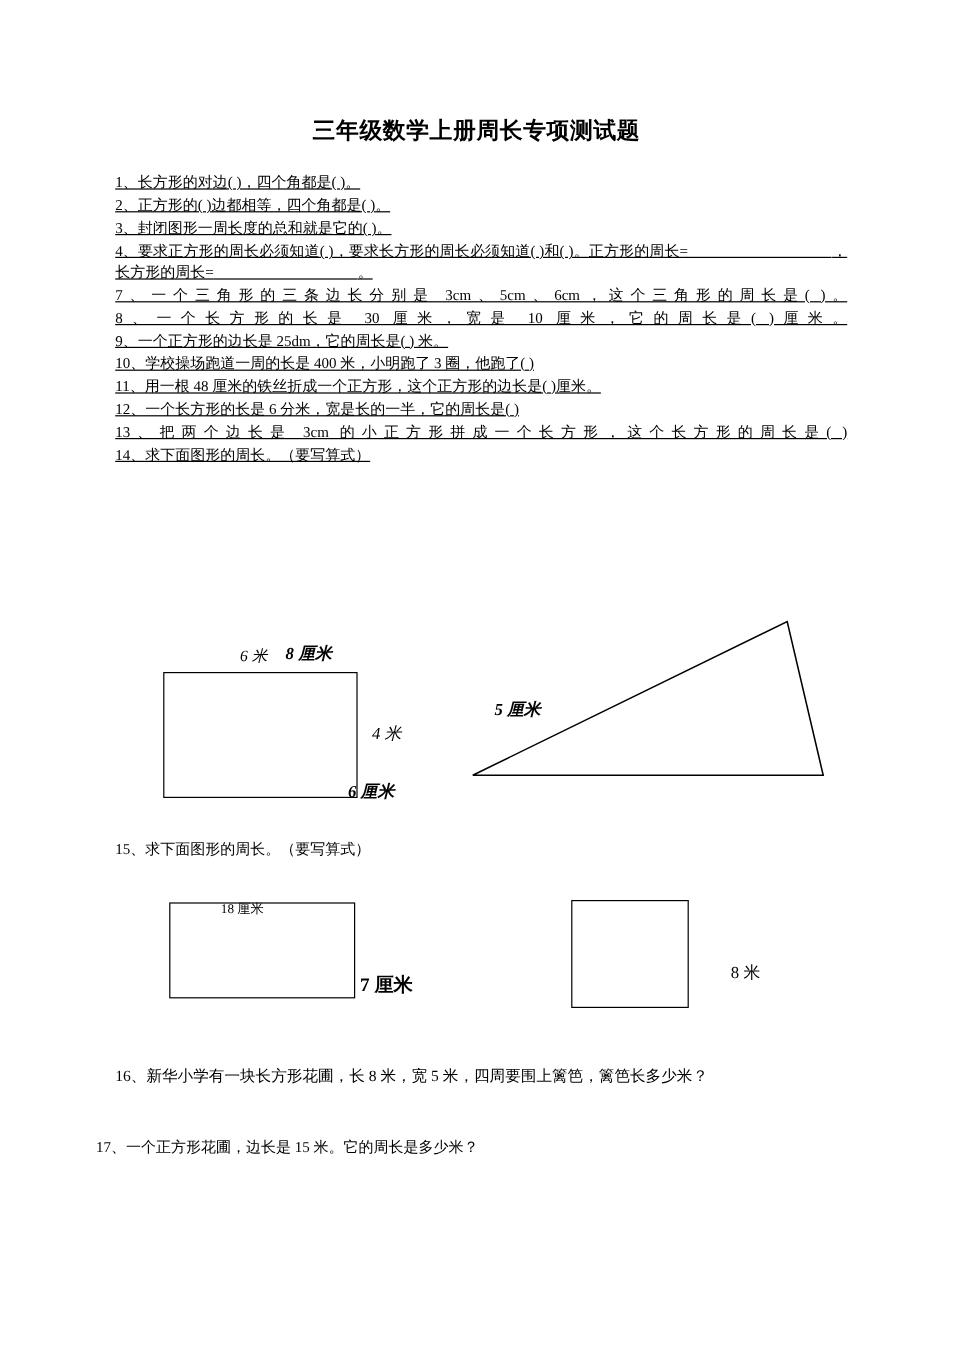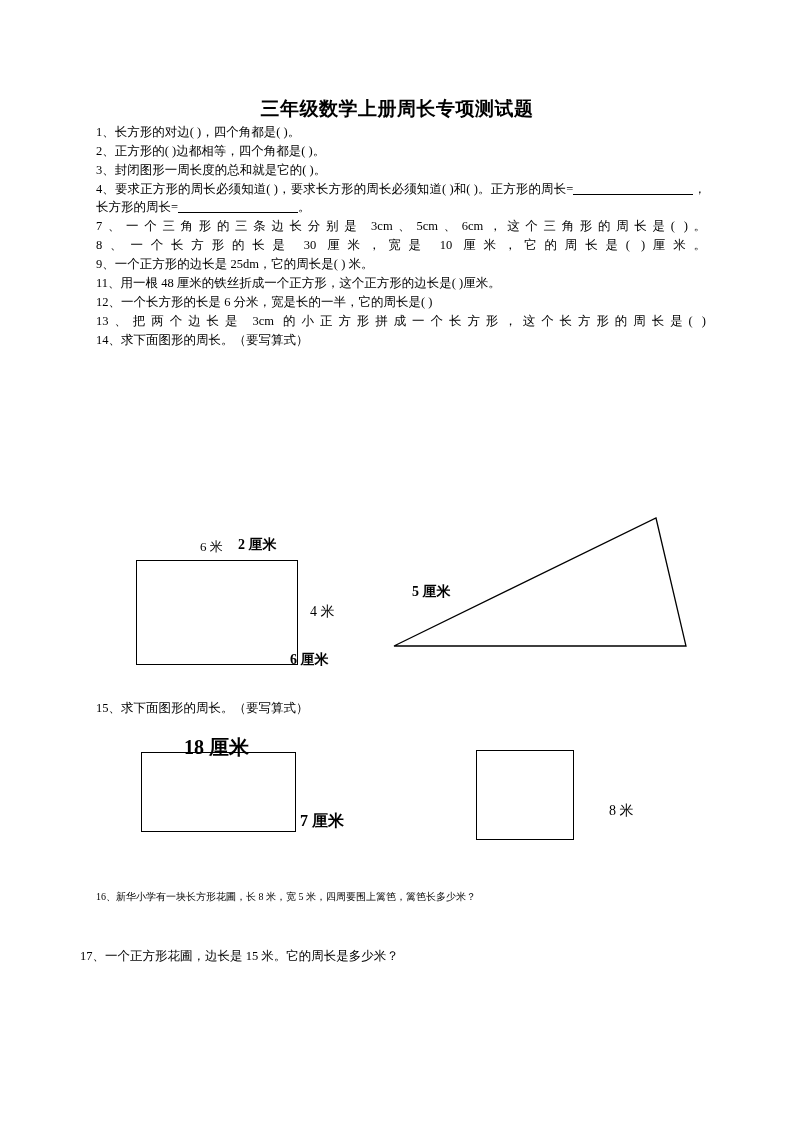--- a/index.html
+++ b/index.html
@@ -28,23 +28,24 @@
     left: 0;
     width: 794px;
     text-align: center;
     font-size: 19px;
     font-weight: bold;
     font-family: "Liberation Serif", "DejaVu Serif", serif;
     letter-spacing: 0.5px;
   }
   .content {
     position: absolute;
-    top: 124px;
+    top: 144px;
     left: 96px;
     width: 610px;
+    text-decoration: underline;
   }
   .q {
     font-size: 12.5px;
     line-height: 17.5px;
     margin: 0 0 1.5px 0;
     text-align: justify;
     font-family: "Liberation Serif", "DejaVu Serif", serif;
   }
   .q.justify-spread {
     text-align: justify;
@@ -58,20 +59,21 @@
     vertical-align: -2px;
   }
 
   
   #fig14 {
     position: absolute;
     top: 506px;
     left: 96px;
     width: 610px;
     height: 180px;
+    font-style: italic;
   }
   #rect14 {
     position: absolute;
     left: 40px;
     top: 54px;
     width: 162px;
     height: 105px;
     border: 1px solid #000;
     box-sizing: border-box;
   }
@@ -138,23 +140,23 @@
     left: 45px;
     top: 22px;
     width: 155px;
     height: 80px;
     border: 1px solid #000;
     box-sizing: border-box;
   }
   #lbl15top {
     position: absolute;
     left: 88px;
-    top: 4px;
-    font-size: 20px;
-    font-weight: bold;
+    top: 20px;
+    font-size: 11px;
+    font-weight: normal;
   }
   #lbl15right {
     position: absolute;
     left: 204px;
     top: 51px;
     font-size: 16px;
     font-weight: bold;
     margin-top: 30px;
   }
   #rect15b {
@@ -171,21 +173,21 @@
     left: 513px;
     top: 72px;
     font-size: 14px;
   }
 
   
   #q16 {
     position: absolute;
     top: 888px;
     left: 96px;
-    font-size: 10px;
+    font-size: 13px;
     width: 620px;
   }
   #q17 {
     position: absolute;
     top: 948px;
     left: 80px;
     font-size: 12.5px;
     width: 620px;
   }
 </style>
@@ -201,35 +203,36 @@
     <p class="q">2、正方形的(        )边都相等，四个角都是(        )。</p>
     <p class="q">3、封闭图形一周长度的总和就是它的(           )。</p>
 
     <p class="q">
       <span>4、要求正方形的周长必须知道(          )，要求长方形的周长必须知道(     )和(      )。正方形的周长=</span><span class="blank-line"></span><span>，长方形的周长=</span><span class="blank-line"></span><span>。</span>
     </p>
 
     <p class="q justify-spread">7、一个三角形的三条边长分别是 3cm、5cm、6cm，这个三角形的周长是(           )。</p>
     <p class="q justify-spread">8、一个长方形的长是 30 厘米，宽是 10 厘米，它的周长是(                    )厘米。</p>
     <p class="q">9、一个正方形的边长是 25dm，它的周长是(          ) 米。</p>
+    <p class="q">10、学校操场跑道一周的长是 400 米，小明跑了 3 圈，他跑了(              )</p>
     <p class="q">11、用一根 48 厘米的铁丝折成一个正方形，这个正方形的边长是(             )厘米。</p>
     <p class="q">12、一个长方形的长是 6 分米，宽是长的一半，它的周长是(                      )</p>
     <p class="q justify-spread">13、把两个边长是 3cm 的小正方形拼成一个长方形，这个长方形的周长是(             )</p>
     <p class="q">14、求下面图形的周长。（要写算式）</p>
   </div>
 
   <div id="fig14">
     <div id="rect14"></div>
     <div id="lbl14top">6 米</div>
     <div id="lbl14right">4 米</div>
 
     <svg id="tri14" viewBox="0 0 310 150">
       <polygon points="8,140 270,12 300,140" fill="none" stroke="#000" stroke-width="1.3"></polygon>
     </svg>
-    <div id="lbl14hyp">2 厘米</div>
+    <div id="lbl14hyp">8 厘米</div>
     <div id="lbl14side">5 厘米</div>
     <div id="lbl14base">6 厘米</div>
   </div>
 
   <div id="q15text" class="q">15、求下面图形的周长。（要写算式）</div>
 
   <div id="fig15">
     <div id="rect15a"></div>
     <div id="lbl15top">18 厘米</div>
     <div id="lbl15right">7 厘米</div>

